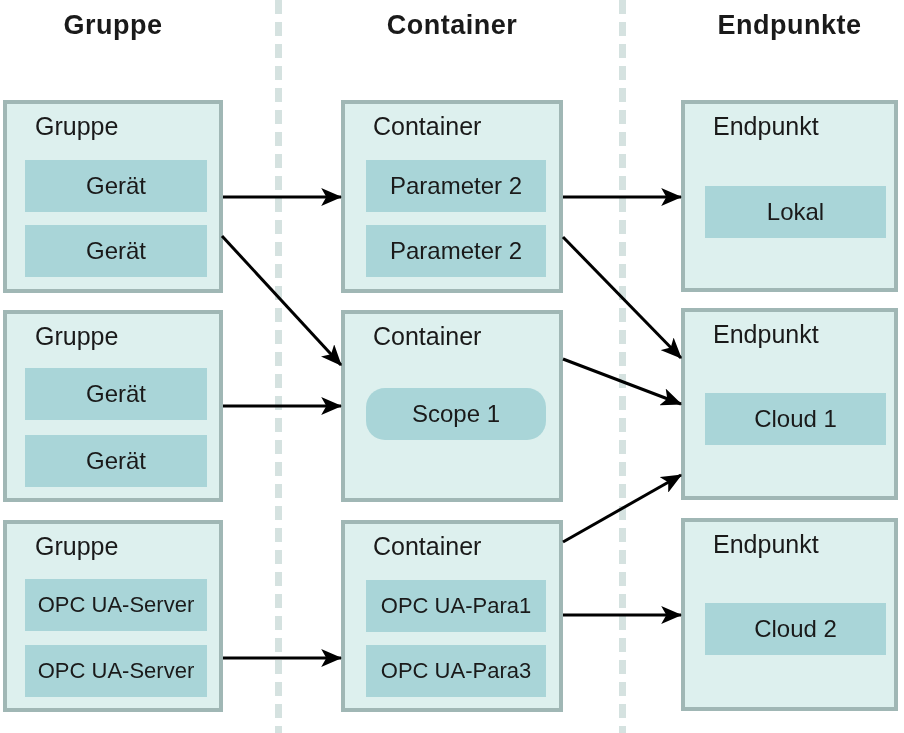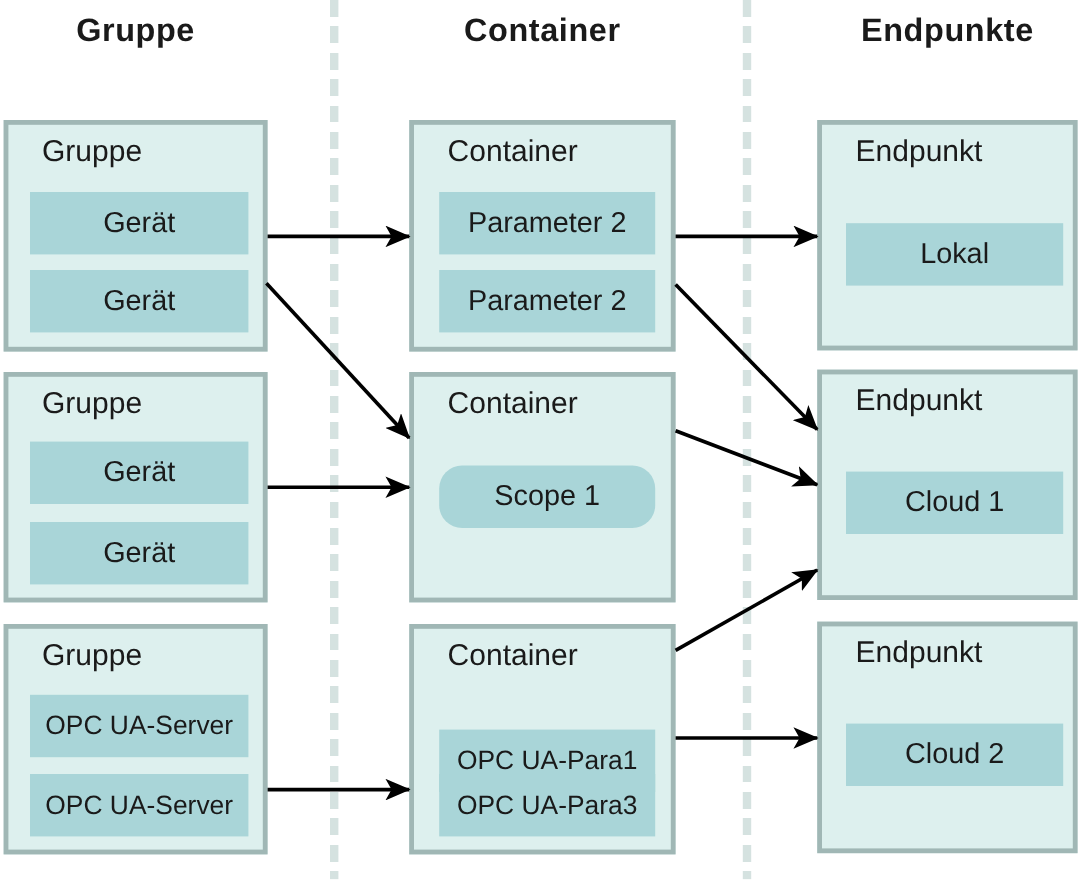--- a/index.html
+++ b/index.html
@@ -95,21 +95,21 @@
     <div class="item" style="top:121px;">Parameter 2</div>
   </div>
 
   <div class="box col-m" style="left:341px;top:310px;width:222px;height:192px;">
     <div class="box-label">Container</div>
     <div class="item" style="top:74px;border-radius:19px;">Scope 1</div>
   </div>
 
   <div class="box col-m" style="left:341px;top:520px;width:222px;height:192px;">
     <div class="box-label">Container</div>
-    <div class="item sm" style="top:56px;margin-top:28px;">OPC UA-Para1</div>
+    <div class="item sm" style="top:56px;">OPC UA-Para1</div>
     <div class="item sm" style="top:121px;">OPC UA-Para3</div>
   </div>
 
   <div class="box col-r" style="left:681px;top:100px;width:217px;height:192px;">
     <div class="box-label">Endpunkt</div>
     <div class="item" style="top:82px;">Lokal</div>
   </div>
 
   <div class="box col-r" style="left:681px;top:308px;width:217px;height:192px;">
     <div class="box-label">Endpunkt</div>

